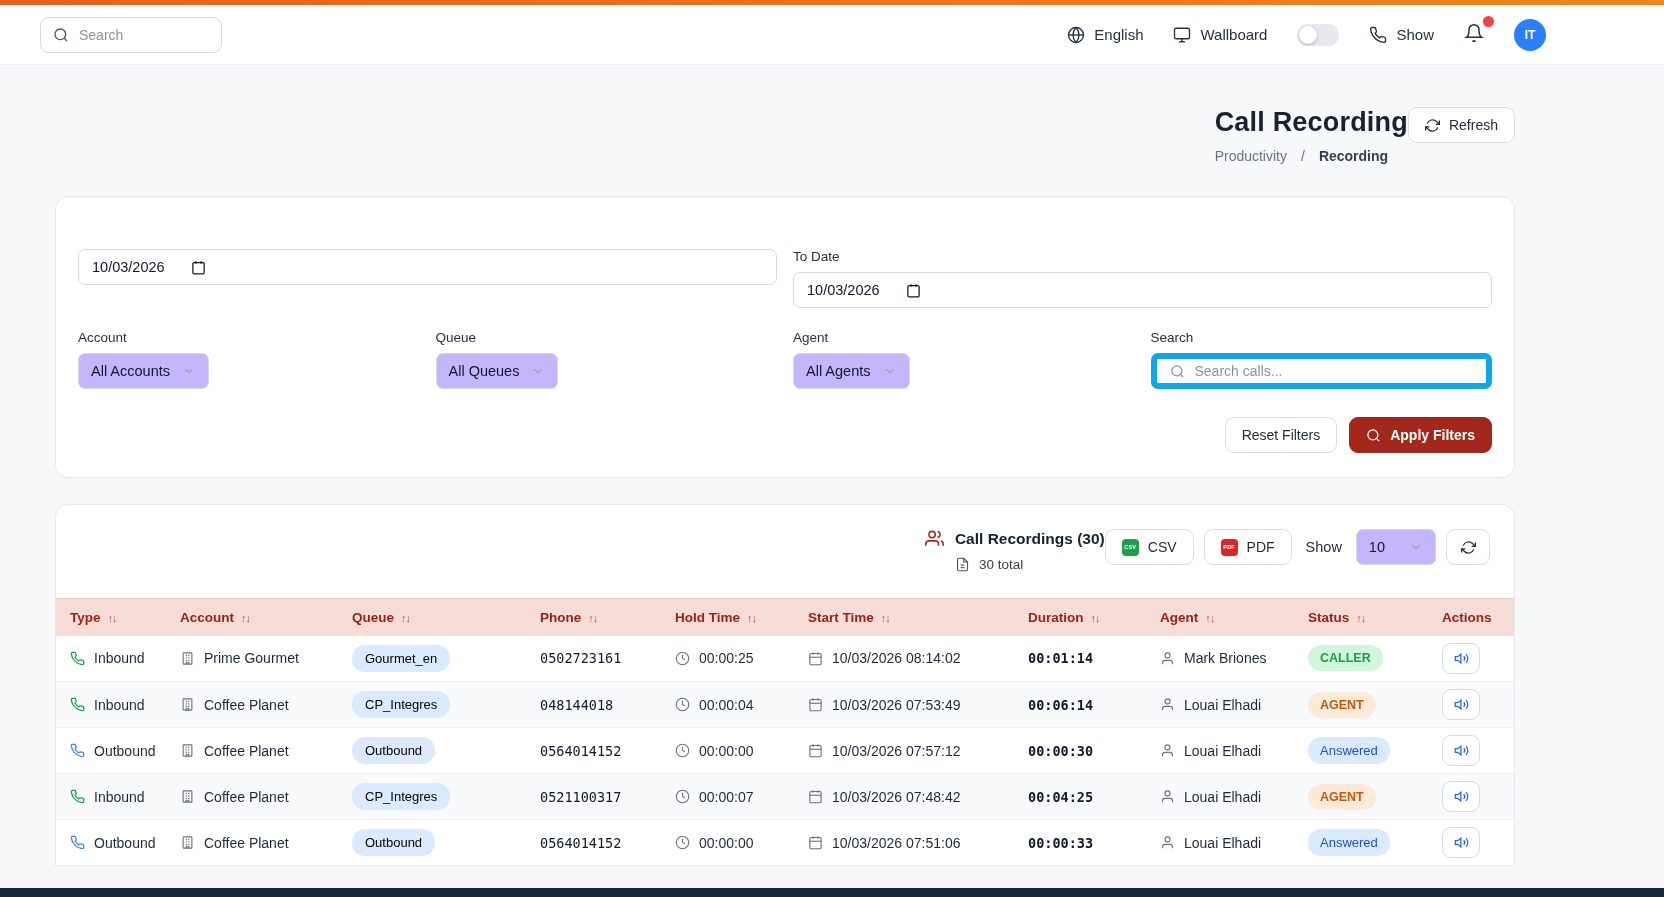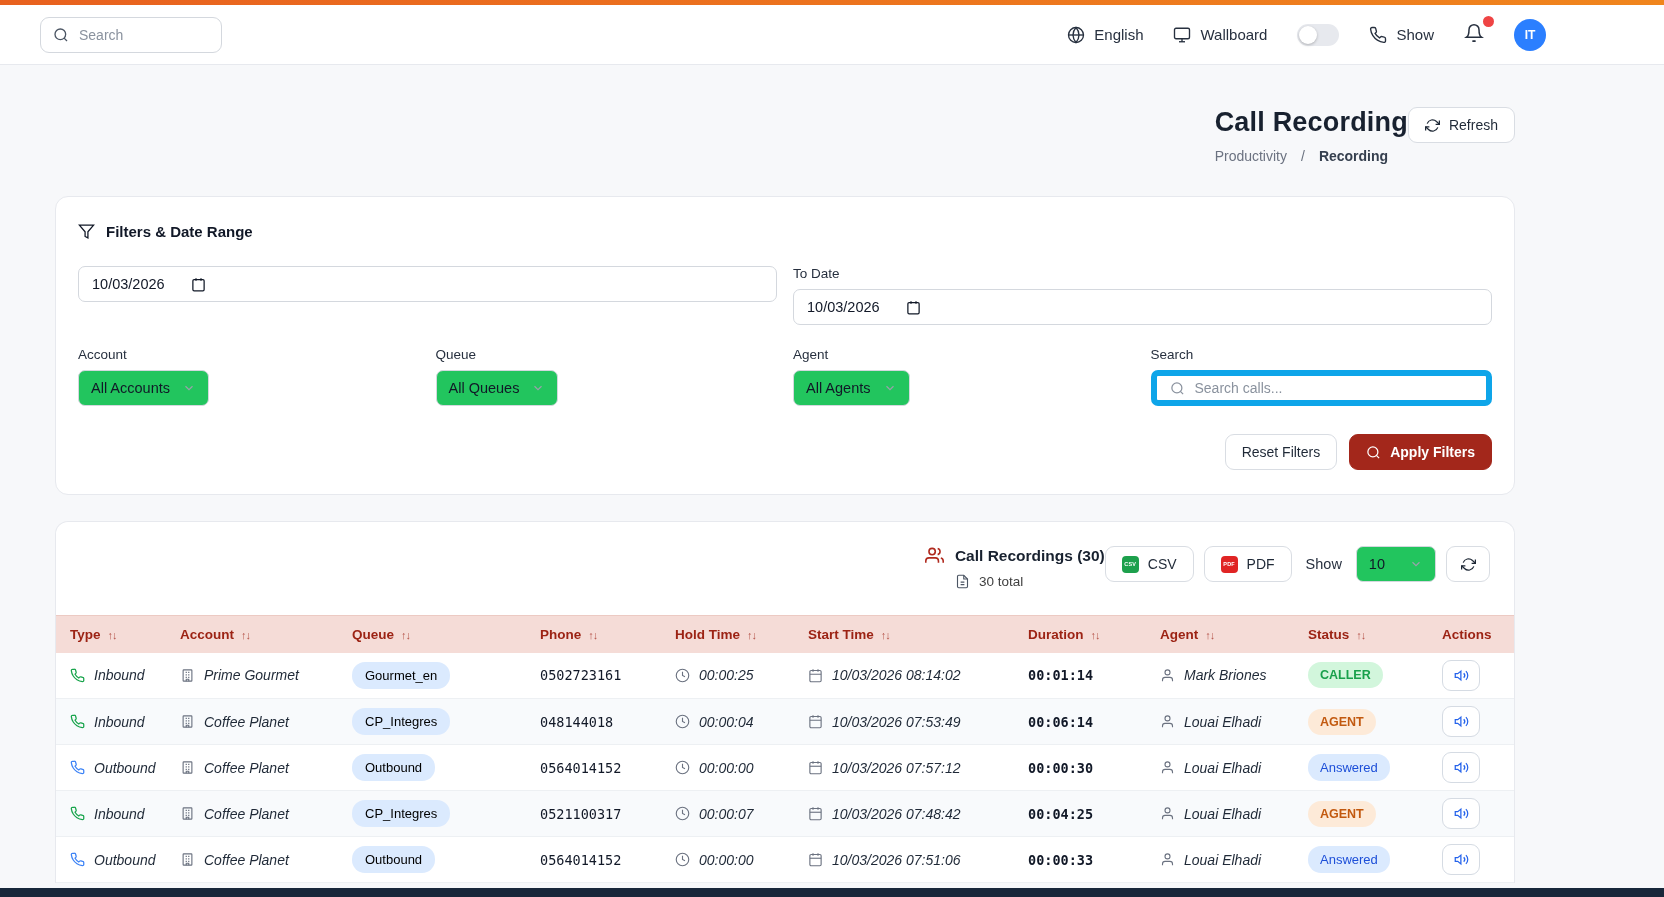--- a/index.html
+++ b/index.html
@@ -48,21 +48,21 @@
   .f-title { display:flex; align-items:center; gap:11px; font-size:15px; font-weight:bold; color:#111827; }
   .f-title svg { width:17px; height:17px; stroke:#111827; }
   .f-dates { display:grid; grid-template-columns:1fr 1fr; column-gap:16px; margin-top:26px; }
   .f-label { font-size:13.5px; color:#27303f; margin-bottom:8px; }
   .inputbox { height:36px; border:1px solid #d4d8de; border-radius:7px; background:#fff;
     display:flex; align-items:center; padding:0 13px; font-size:14.5px; color:#111827; cursor:text; }
   .datebox .val { font-family:"Liberation Sans",sans-serif; }
   .datebox svg { width:15px; height:15px; stroke:#111827; margin-left:26px; }
   .f-row2 { display:grid; grid-template-columns:repeat(4,1fr); column-gap:16px; margin-top:22px; }
   .selectbox { display:inline-flex; align-items:center; gap:12px; height:36px;
-    border:1px solid #d4d8de; border-radius:7px; background:#22c55e; padding:0 12px;
+    border:1px solid #d4d8de; border-radius:7px; background:#c4b5fd; padding:0 12px;
     font-size:14.5px; color:#111827; cursor:pointer; width:max-content; }
   .selectbox svg { width:14px; height:14px; stroke:#9aa1ab; }
   .searchfield { display:flex; align-items:center; gap:10px; height:36px; border:6px solid #0ea5e9;
     border-radius:7px; padding:0 13px; }
   .searchfield svg { width:15px; height:15px; stroke:#8a929e; flex:none; }
   .searchfield input { border:none; outline:none; font-size:14px; width:100%;
     font-family:"Liberation Sans",sans-serif; background:transparent; color:#374151; }
   .searchfield input::placeholder { color:#8a929e; }
   .f-actions { display:flex; justify-content:flex-end; gap:12px; margin-top:28px; }
   .btn-apply { background:#a3271b; border-color:#a3271b; color:#fff; font-weight:bold; }
@@ -83,21 +83,21 @@
   .iconbtn { width:44px; justify-content:center; padding:0; }
 
   
   table { width:100%; border-collapse:collapse; table-layout:fixed; }
   thead th { background:#f5dcd7; border-top:1px solid #eccac3; color:#9c2314; font-size:13.5px;
     font-weight:bold; text-align:left; padding:10px 0 10px 14px; height:37px; cursor:pointer; }
   thead th .sort { color:#b5544a; font-size:11px; margin-left:7px; letter-spacing:-1px; }
   tbody td { height:46px; border-bottom:1px solid #edf0f3; padding-left:14px; font-size:14px; color:#1f2937;
     white-space:nowrap; overflow:hidden; }
   tbody tr.alt { background:#f8fafc; }
-  .cellflex { display:flex; align-items:center; gap:9px;font-style:italic; }
+  .cellflex { display:flex; align-items:center; gap:9px; }
   .cellflex svg { width:15px; height:15px; flex:none; stroke:#6b7280; }
   .type-ic.in { stroke:#16a34a; } .type-ic.out { stroke:#3b82f6; }
   .mono { font-family:"DejaVu Sans Mono",monospace; font-size:13.5px; color:#111827; }
   .dur { font-weight:bold; }
   .pill { display:inline-block; background:#dbeafe; color:#000000; font-size:13px;
     padding:6px 13px; border-radius:13px; }
   .badge { display:inline-block; font-size:12.5px; font-weight:bold; padding:6px 12px; border-radius:13px; }
   .badge.green { background:#d2f6dc; color:#18a04b; }
   .badge.orange { background:#fdead8; color:#c2590f; }
   .badge.blue { background:#dbeafe; color:#1d4fd8; font-weight:normal; font-size:13px; }
@@ -171,26 +171,20 @@
       <svg viewBox="0 0 24 24" fill="none" stroke-width="2">
           <polyline points="23 4 23 10 17 10"></polyline>
           <polyline points="1 20 1 14 7 14"></polyline>
           <path d="M3.51 9a9 9 0 0 1 14.85-3.36L23 10M1 14l4.64 4.36A9 9 0 0 0 20.49 15"></path>
         </svg>
       <span>Refresh</span>
     </button>
   </div>
 
   <div class="card filters">
-    <div class="f-title">
-      <svg viewBox="0 0 24 24" fill="none" stroke-width="1.8">
-          <polygon points="22 3 2 3 10 12.46 10 19 14 21 14 12.46 22 3"></polygon>
-        </svg>
-      <span>Filters &amp; Date Range</span>
-    </div>
     <div class="f-dates">
       <div>
         <div class="inputbox datebox">
           <span class="val">10/03/2026</span>
           <svg viewBox="0 0 24 24" fill="none" stroke-width="2">
               <rect x="3" y="4" width="18" height="18" rx="2"></rect>
               <line x1="16" y1="2" x2="16" y2="6"></line>
               <line x1="8" y1="2" x2="8" y2="6"></line>
             </svg>
         </div>

